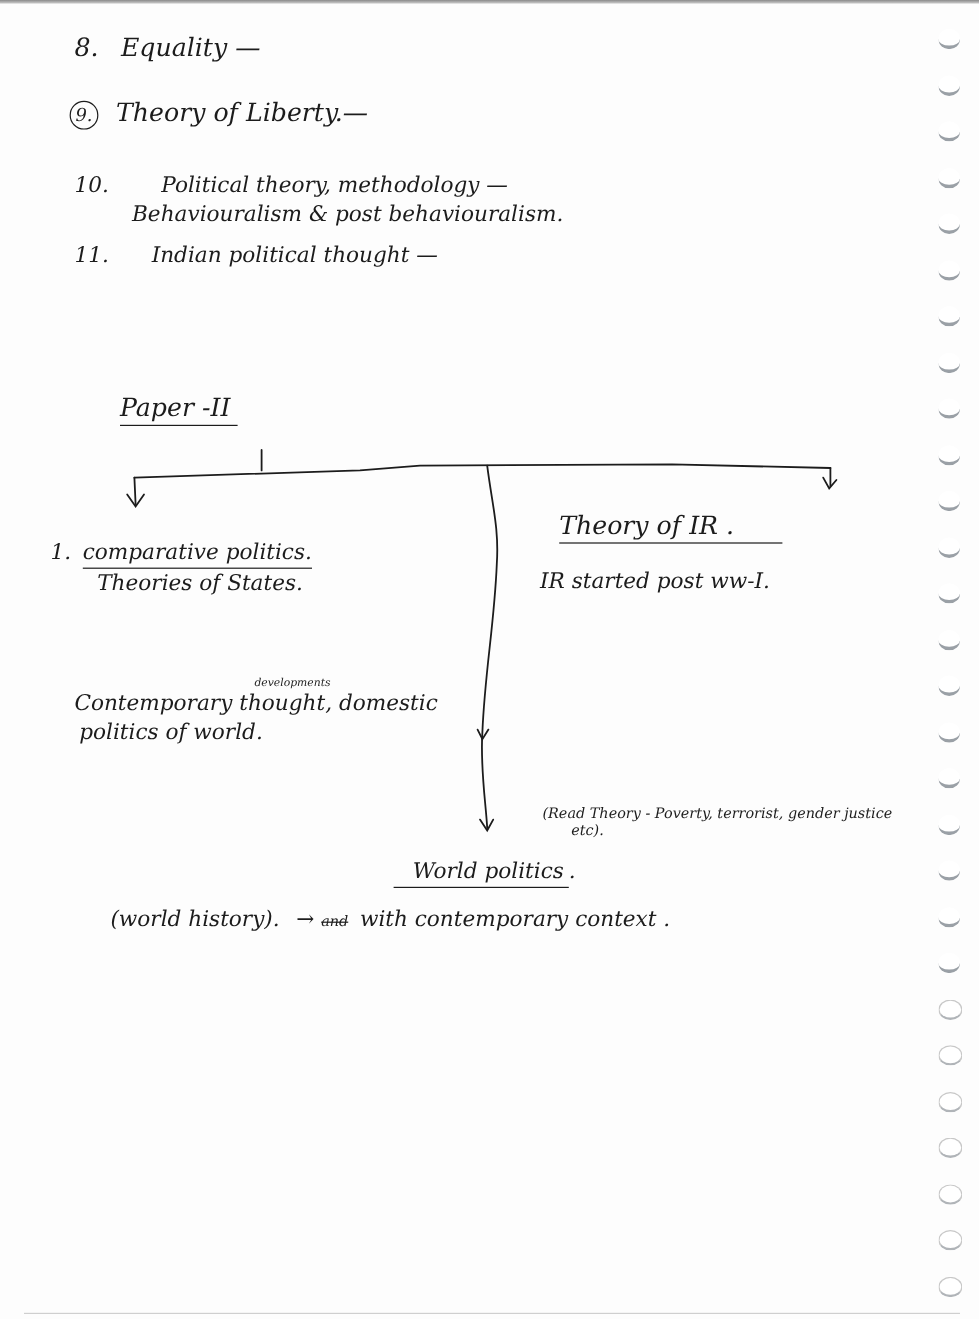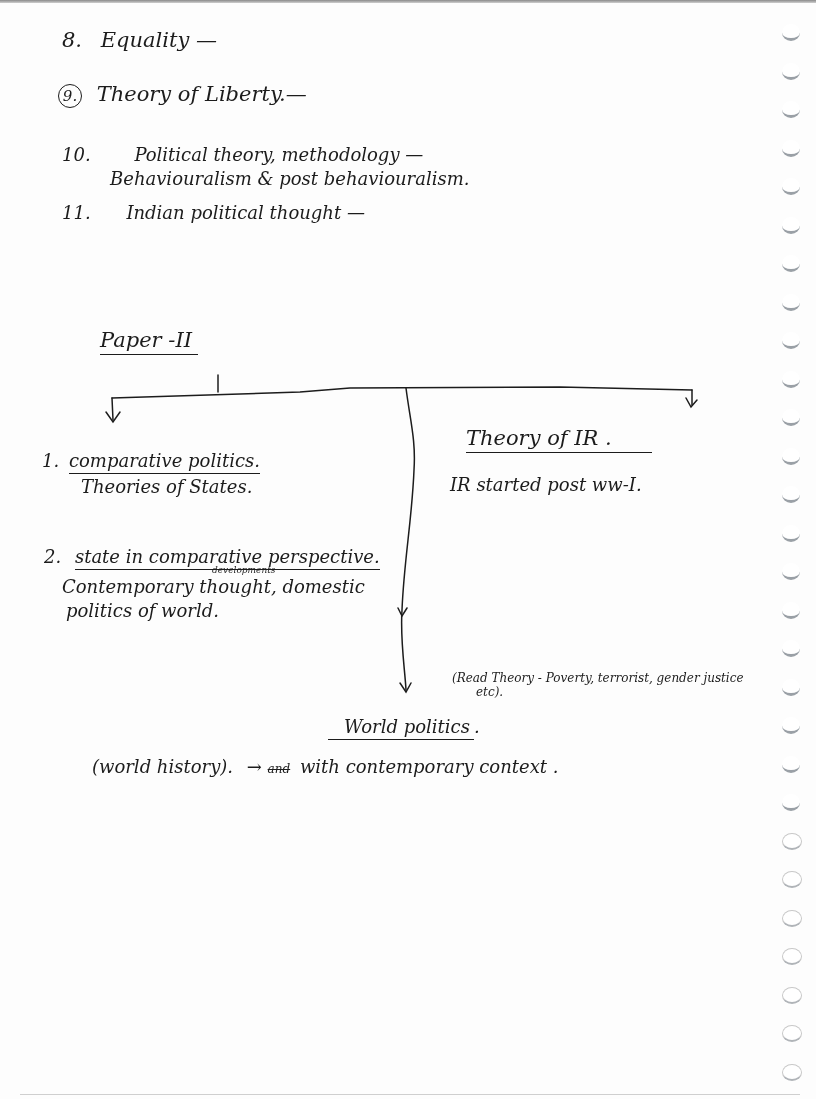--- a/index.html
+++ b/index.html
@@ -126,24 +126,20 @@
       <path d="M 400 683 L 406 692 L 411 683"></path>
     </g>
   </svg>
 
   <div class="hw sz-md" style="left:42px; top:452px;">
     <span>1.</span>
     <span class="ul" style="margin-left:4px;">comparative politics.</span>
   </div>
   <div class="hw sz-md" style="left:44px; top:478px;margin-left:37px;">Theories of States.</div>
 
-  <div class="hw sz-md" style="left:44px; top:548px;">
-    <span>2.</span>
-    <span class="ul" style="margin-left:8px;">state in comparative perspective.</span>
-  </div>
   <div class="hw sz-xs" style="left:212px; top:566px;">developments</div>
   <div class="hw sz-md" style="left:62px; top:578px;">
     <span>Contemporary thought</span><span>, domestic</span>
   </div>
   <div class="hw sz-md" style="left:66px; top:602px;">politics of world.</div>
 
   <div class="hw sz-lg" style="left:466px; top:428px;">
     <span class="ul" style="padding-right:40px;">Theory of IR .</span>
   </div>
   <div class="hw sz-md" style="left:450px; top:476px;">IR started post ww-I.</div>

